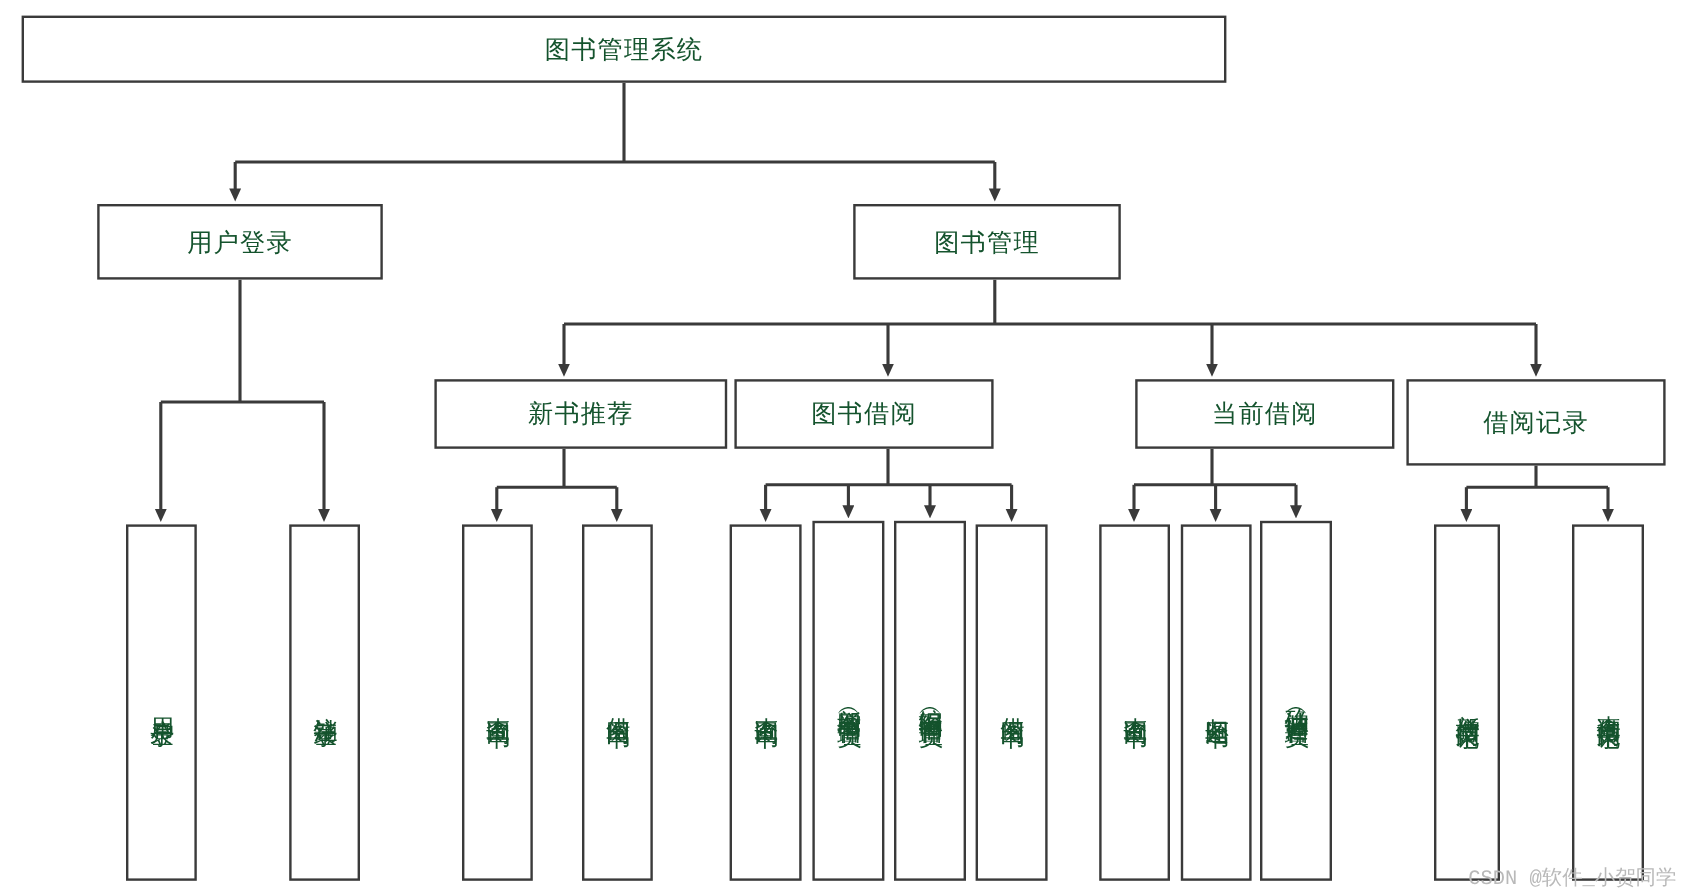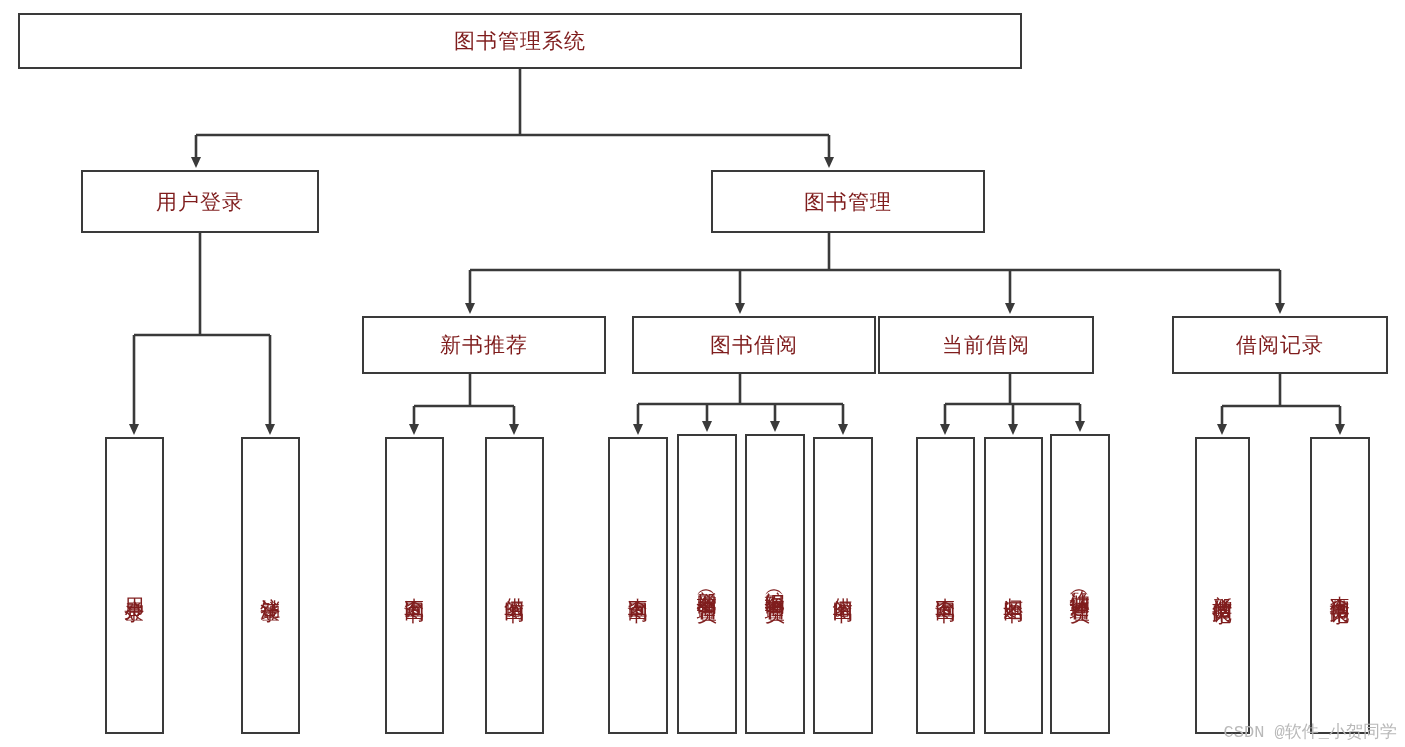--- a/index.html
+++ b/index.html
@@ -18,21 +18,21 @@
     overflow: hidden;
   }
   .node {
     position: absolute;
     box-sizing: border-box;
     border: 2px solid #3a3a3a;
     background: #ffffff;
     display: flex;
     align-items: center;
     justify-content: center;
-    color: #7f1d1d;
+    color: #14532d;
   }
   .node.horizontal {
     font-size: 21px;
     letter-spacing: 1px;
   }
   .node.vertical {
     writing-mode: vertical-rl;
     text-orientation: upright;
     font-size: 20px;
     line-height: 1.12;
@@ -121,34 +121,34 @@
     </g>
   </svg>
 
   <div class="node horizontal" style="left:18px; top:13px; width:1004px; height:56px;">
     <span>图书管理系统</span>
   </div>
 
   <div class="node horizontal" style="left:81px; top:170px; width:238px; height:63px;">
     <span>用户登录</span>
   </div>
-  <div class="node horizontal" style="left:711px; top:170px; width:274px; height:63px;">
+  <div class="node horizontal" style="left:711px; top:170px; width:223px; height:63px;">
     <span>图书管理</span>
   </div>
 
   <div class="node horizontal" style="left:362px; top:316px; width:244px; height:58px;">
     <span>新书推荐</span>
   </div>
-  <div class="node horizontal" style="left:632px; top:316px; width:244px; height:58px;">
+  <div class="node horizontal" style="left:612px; top:316px; width:216px; height:58px;">
     <span>图书借阅</span>
   </div>
-  <div class="node horizontal" style="left:878px; top:316px; width:216px; height:58px;">
+  <div class="node horizontal" style="left:946px; top:316px; width:216px; height:58px;">
     <span>当前借阅</span>
   </div>
-  <div class="node horizontal" style="left:1172px; top:316px; width:216px; height:58px;">
+  <div class="node horizontal" style="left:1172px; top:316px; width:216px; height:72px;">
     <span>借阅记录</span>
   </div>
 
   <div class="node vertical" style="left:105px; top:437px; width:59px; height:297px;">
     <span class="vtext">用户登录</span>
   </div>
   <div class="node vertical" style="left:241px; top:437px; width:59px; height:297px;">
     <span class="vtext">注销登录</span>
   </div>
 

